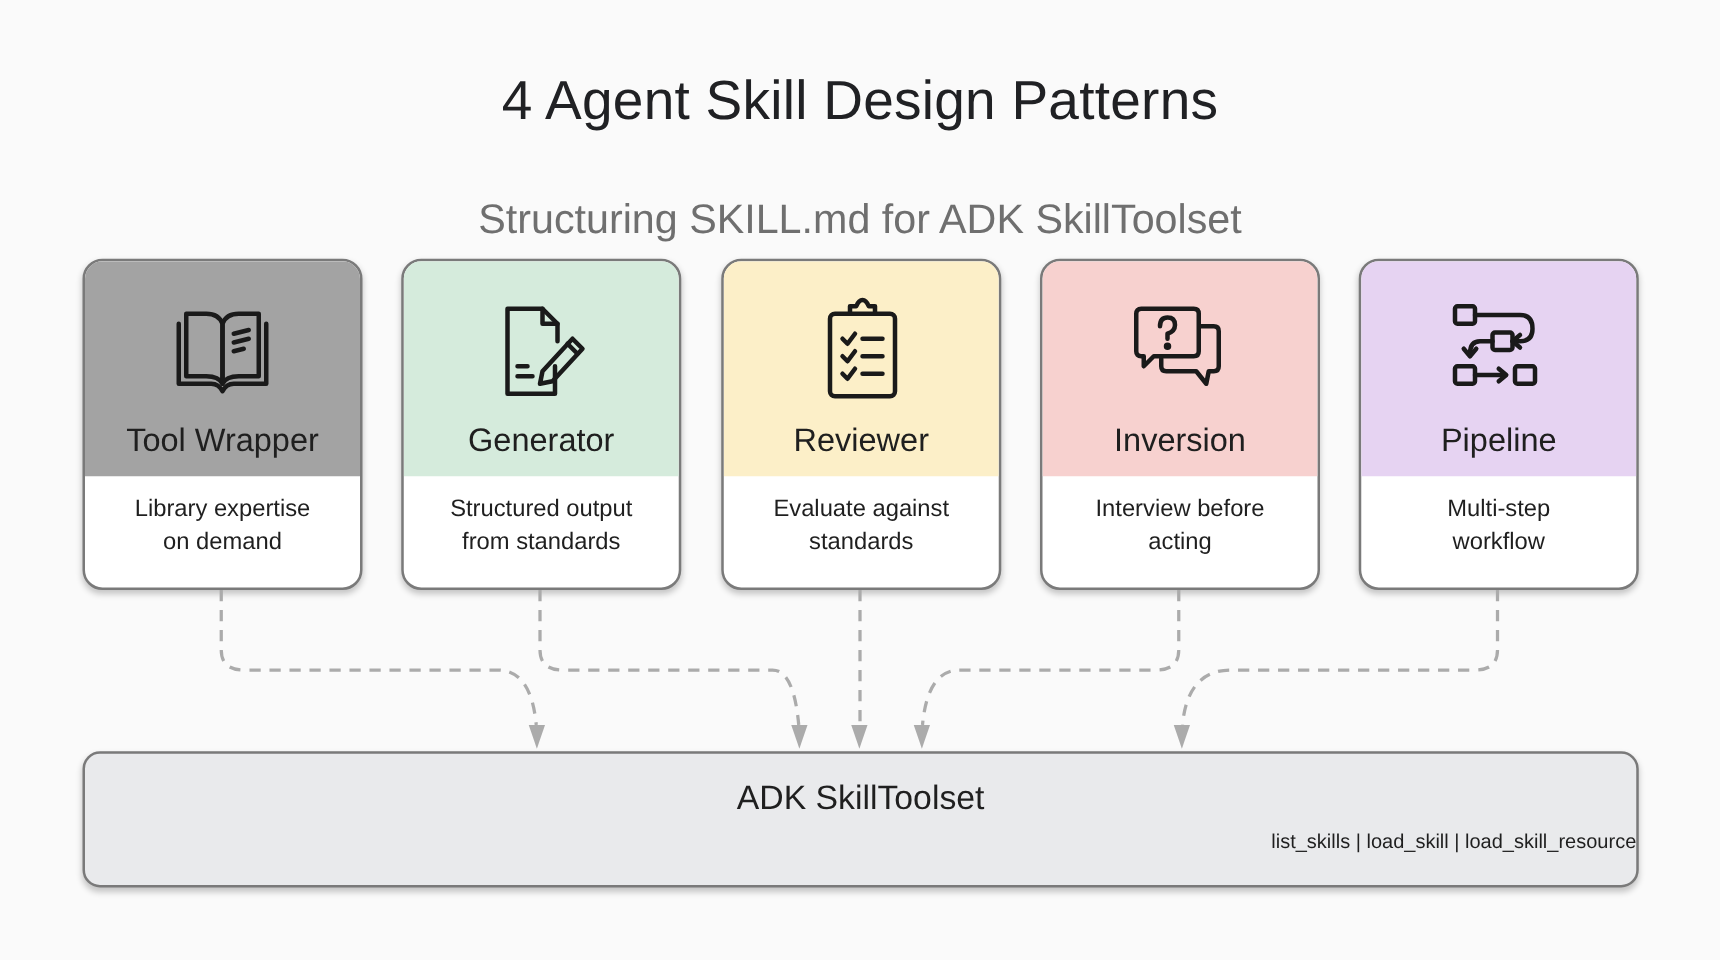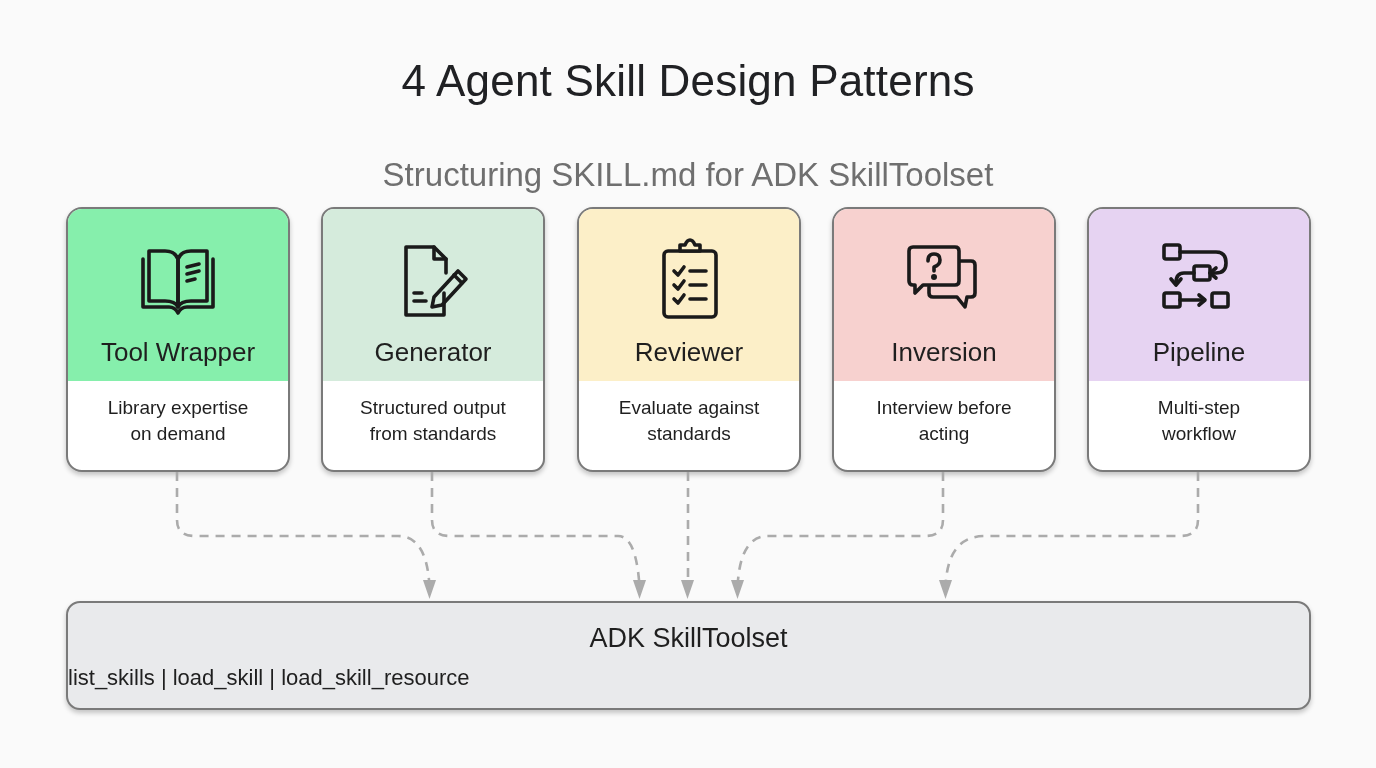--- a/index.html
+++ b/index.html
@@ -45,48 +45,48 @@
     position: absolute; left: 66px; top: 601px; width: 1241px; height: 105px;
     background: #e9eaec; border: 2px solid #7a7a7a; border-radius: 14px;
     box-shadow: 0 3px 5px rgba(0,0,0,0.22);
   }
   .toolset-title {
     position: absolute; left: 0; right: 0; top: 20px;
     text-align: center; font-size: 27px; color: #1f1f1f;
   }
   .toolset-methods {
     position: absolute; left: 0; right: 0; top: 62px;
-    text-align: left; font-size: 22px; color: #1f1f1f;
+    text-align: right; font-size: 16px; color: #1f1f1f;
   }
 </style>
 </head>
 <body>
 
 <div class="title">4 Agent Skill Design Patterns</div>
 <div class="subtitle">Structuring SKILL.md for ADK SkillToolset</div>
 
 <div class="card" style="left:66px;">
-  <div class="card-head" style="background:#86efac;">
+  <div class="card-head" style="background:#a3a3a3;">
     <div class="card-icon">
       <svg viewBox="0 0 90 90" fill="none" stroke="#1a1a1a" stroke-width="3.6" stroke-linejoin="round" stroke-linecap="round">
         <path d="M10 22 V70 H36 Q42 70 45 76 Q48 70 54 70 H80 V22"></path>
         <path d="M16 14 H32 Q42 14 45 22 V70 Q42 64 32 64 H16 Z"></path>
         <path d="M74 14 H58 Q48 14 45 22 V70 Q48 64 58 64 H74 Z"></path>
         <path d="M54 30 L66 27 M54 37 L66 34 M54 44 L62 42"></path>
       </svg>
     </div>
     <div class="card-title">Tool Wrapper</div>
   </div>
   <div class="card-desc">
     <div>Library expertise</div>
     <div>on demand</div>
   </div>
 </div>
 
-<div class="card" style="left:321px;border-radius:13px;">
+<div class="card" style="left:321px;">
   <div class="card-head" style="background:#d5ebdc;">
     <div class="card-icon">
       <svg viewBox="0 0 90 90" fill="none" stroke="#1a1a1a" stroke-width="3.6" stroke-linejoin="round" stroke-linecap="round">
         <path d="M56 56 V78 H18 V10 H46 L58 22 V36"></path>
         <path d="M46 10 V22 H58"></path>
         <path d="M26 56 H34 M26 64 H38"></path>
         <path d="M44 70 L46 60 L70 34 L78 42 L54 68 Z"></path>
         <path d="M66 38 L74 46"></path>
       </svg>
     </div>

